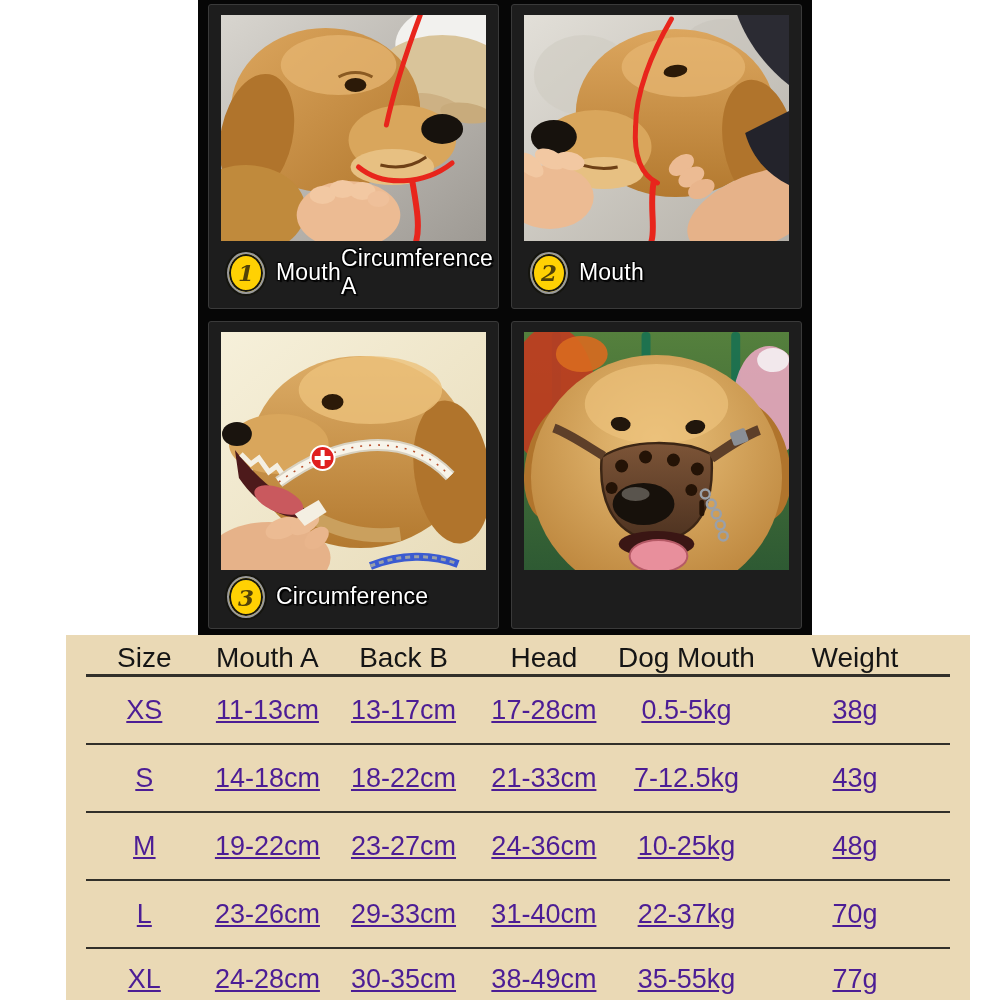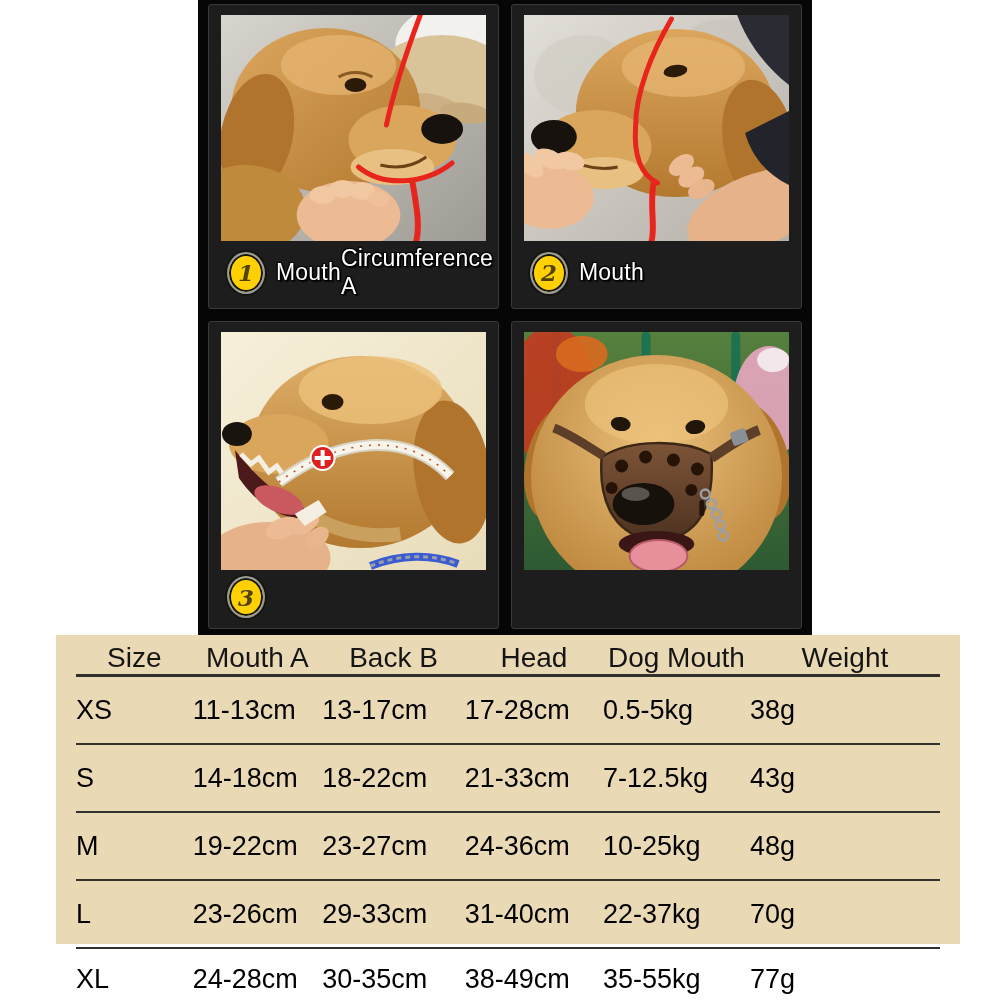--- a/index.html
+++ b/index.html
@@ -30,32 +30,32 @@
     display:flex;align-items:center;justify-content:center;
     font-family:"DejaVu Serif",serif;font-style:italic;font-weight:bold;
     font-size:23px;color:#514208;line-height:1;
   }
   .cap-text{display:flex;flex-direction:row;color:#ffffff;font-weight:normal;
     font-size:23px;line-height:1.18;letter-spacing:.2px;
     text-shadow:2px 2px 1px rgba(0,0,0,.95),-1px -1px 1px rgba(0,0,0,.9),1px -1px 1px rgba(0,0,0,.9),-1px 1px 1px rgba(0,0,0,.9);align-items:center;}
 
   
   .size-table{
-    position:absolute;left:56px;top:635px;width:904px;height:309px;
+    position:absolute;left:66px;top:635px;width:904px;height:365px;
     background:#ead9b5;box-sizing:border-box;padding:6px 20px 0;
   }
   .size-table table{width:100%;border-collapse:collapse;table-layout:fixed;}
   .size-table th{
     height:33px;font-weight:normal;font-size:28px;color:#151515;
     text-align:center;vertical-align:middle;white-space:nowrap;
     border-bottom:3px solid #32302a;padding:0;
   }
   .size-table td{
-    height:66px;font-size:27px;color:#000000;vertical-align:middle;
-    white-space:nowrap;border-bottom:2px solid #32302a;padding:0;
+    height:66px;font-size:27px;color:#4c1d95;text-align:center;vertical-align:middle;
+    white-space:nowrap;border-bottom:2px solid #32302a;padding:0;text-decoration:underline;
   }
   .size-table tbody tr:last-child td{border-bottom:none;height:60px;}
 </style>
 </head>
 <body>
 
 <div class="page">
 
   <div class="guide-panel">
 
@@ -211,20 +211,21 @@
             <path d="M150,234 C180,222 212,222 238,232" stroke="#3b5bd1" stroke-width="8" fill="none"></path>
             <path d="M150,234 C180,222 212,222 238,232" stroke="#9aa0a8" stroke-width="3" stroke-dasharray="5 4" fill="none"></path>
           </g>
         </svg>
       </div>
       <div class="caption">
         <span class="badge">
             <span>3</span>
           </span>
         <span class="cap-text">
+          <span>Circumference</span>
         </span>
       </div>
     </div>
 
     <div class="card card-bottom">
       <div class="photo">
         <svg viewBox="0 0 266 238" preserveAspectRatio="none">
           <defs>
             <linearGradient id="g4bg" x1="0" y1="0" x2="0" y2="1">
               <stop offset="0" stop-color="#55803d"></stop>

